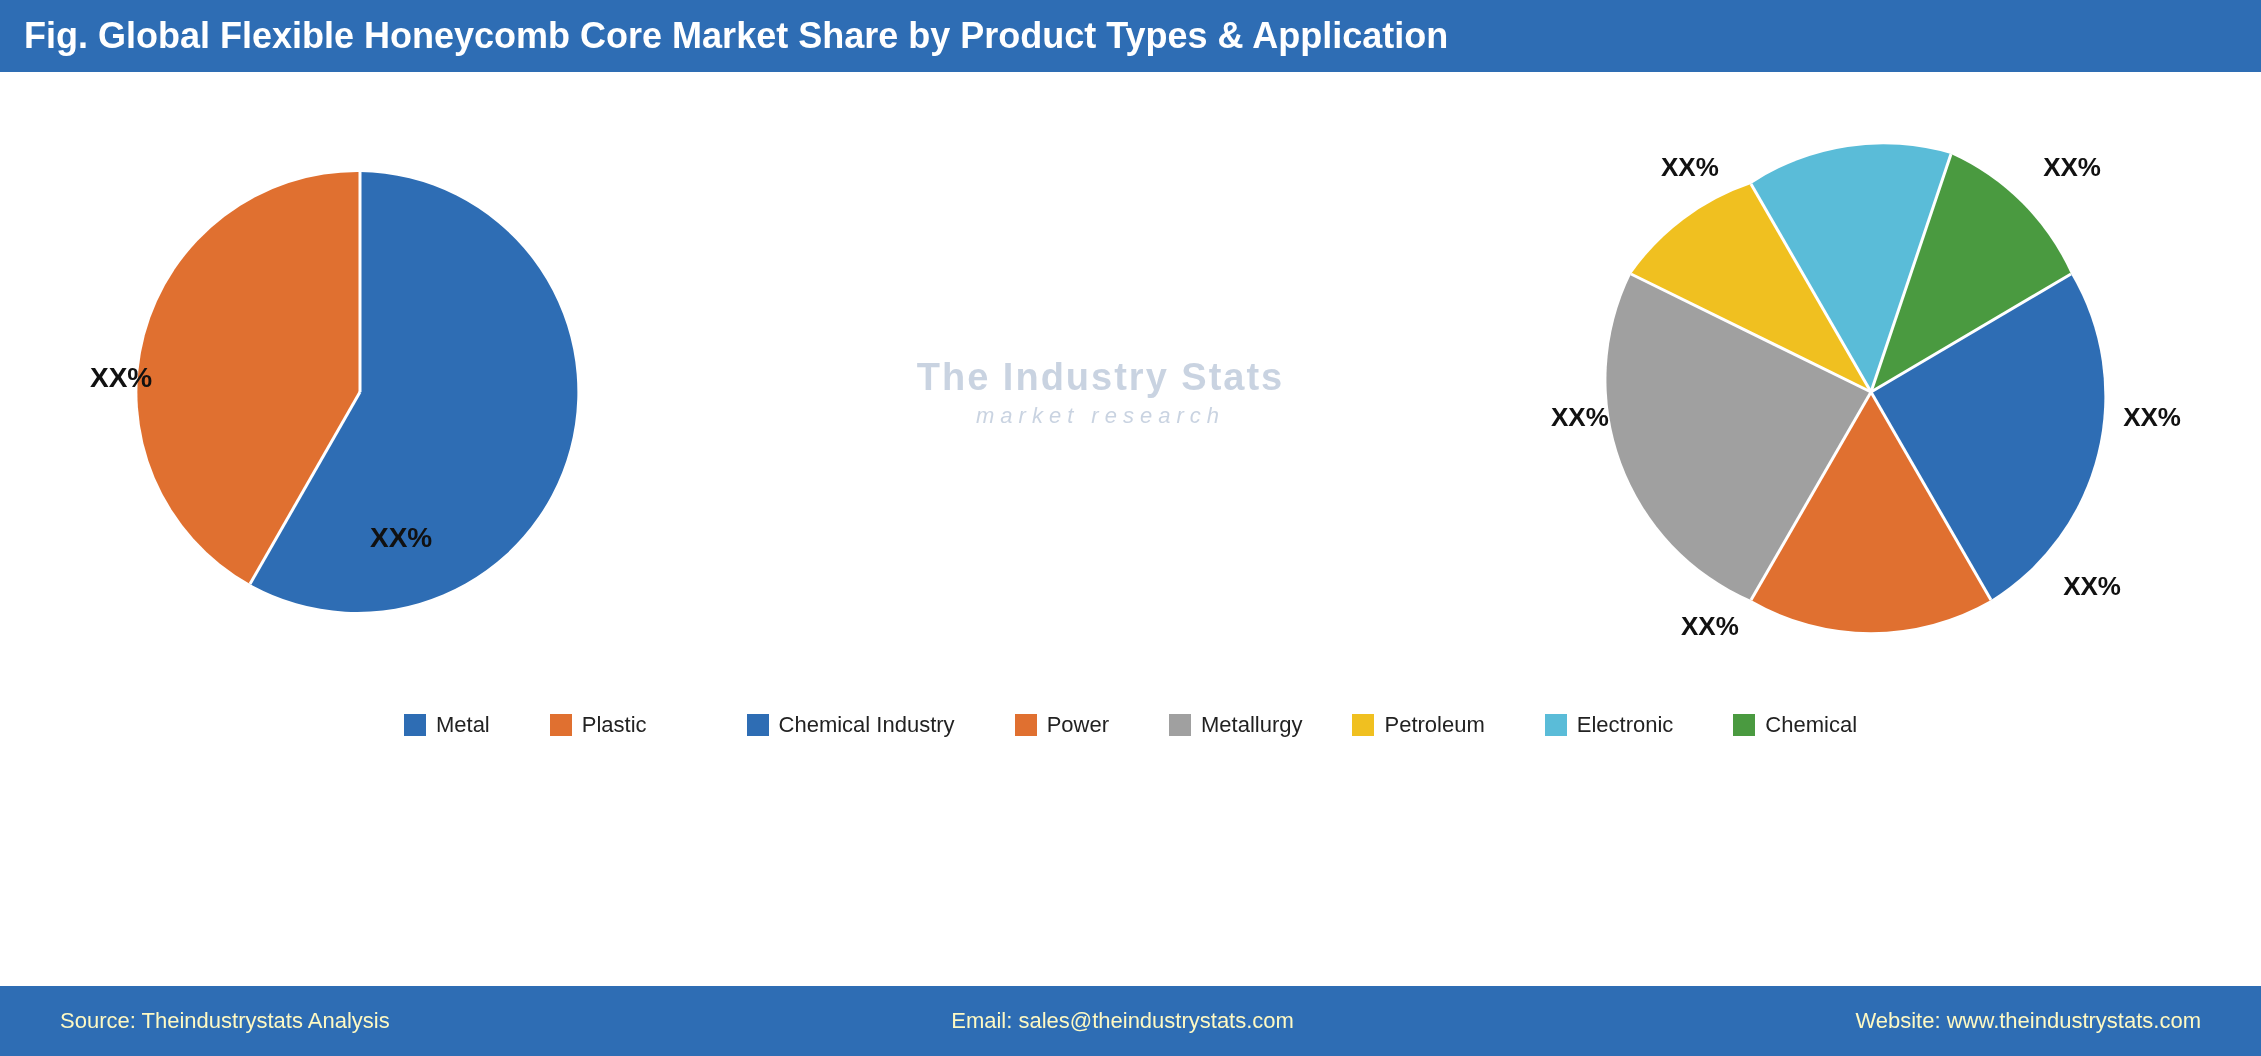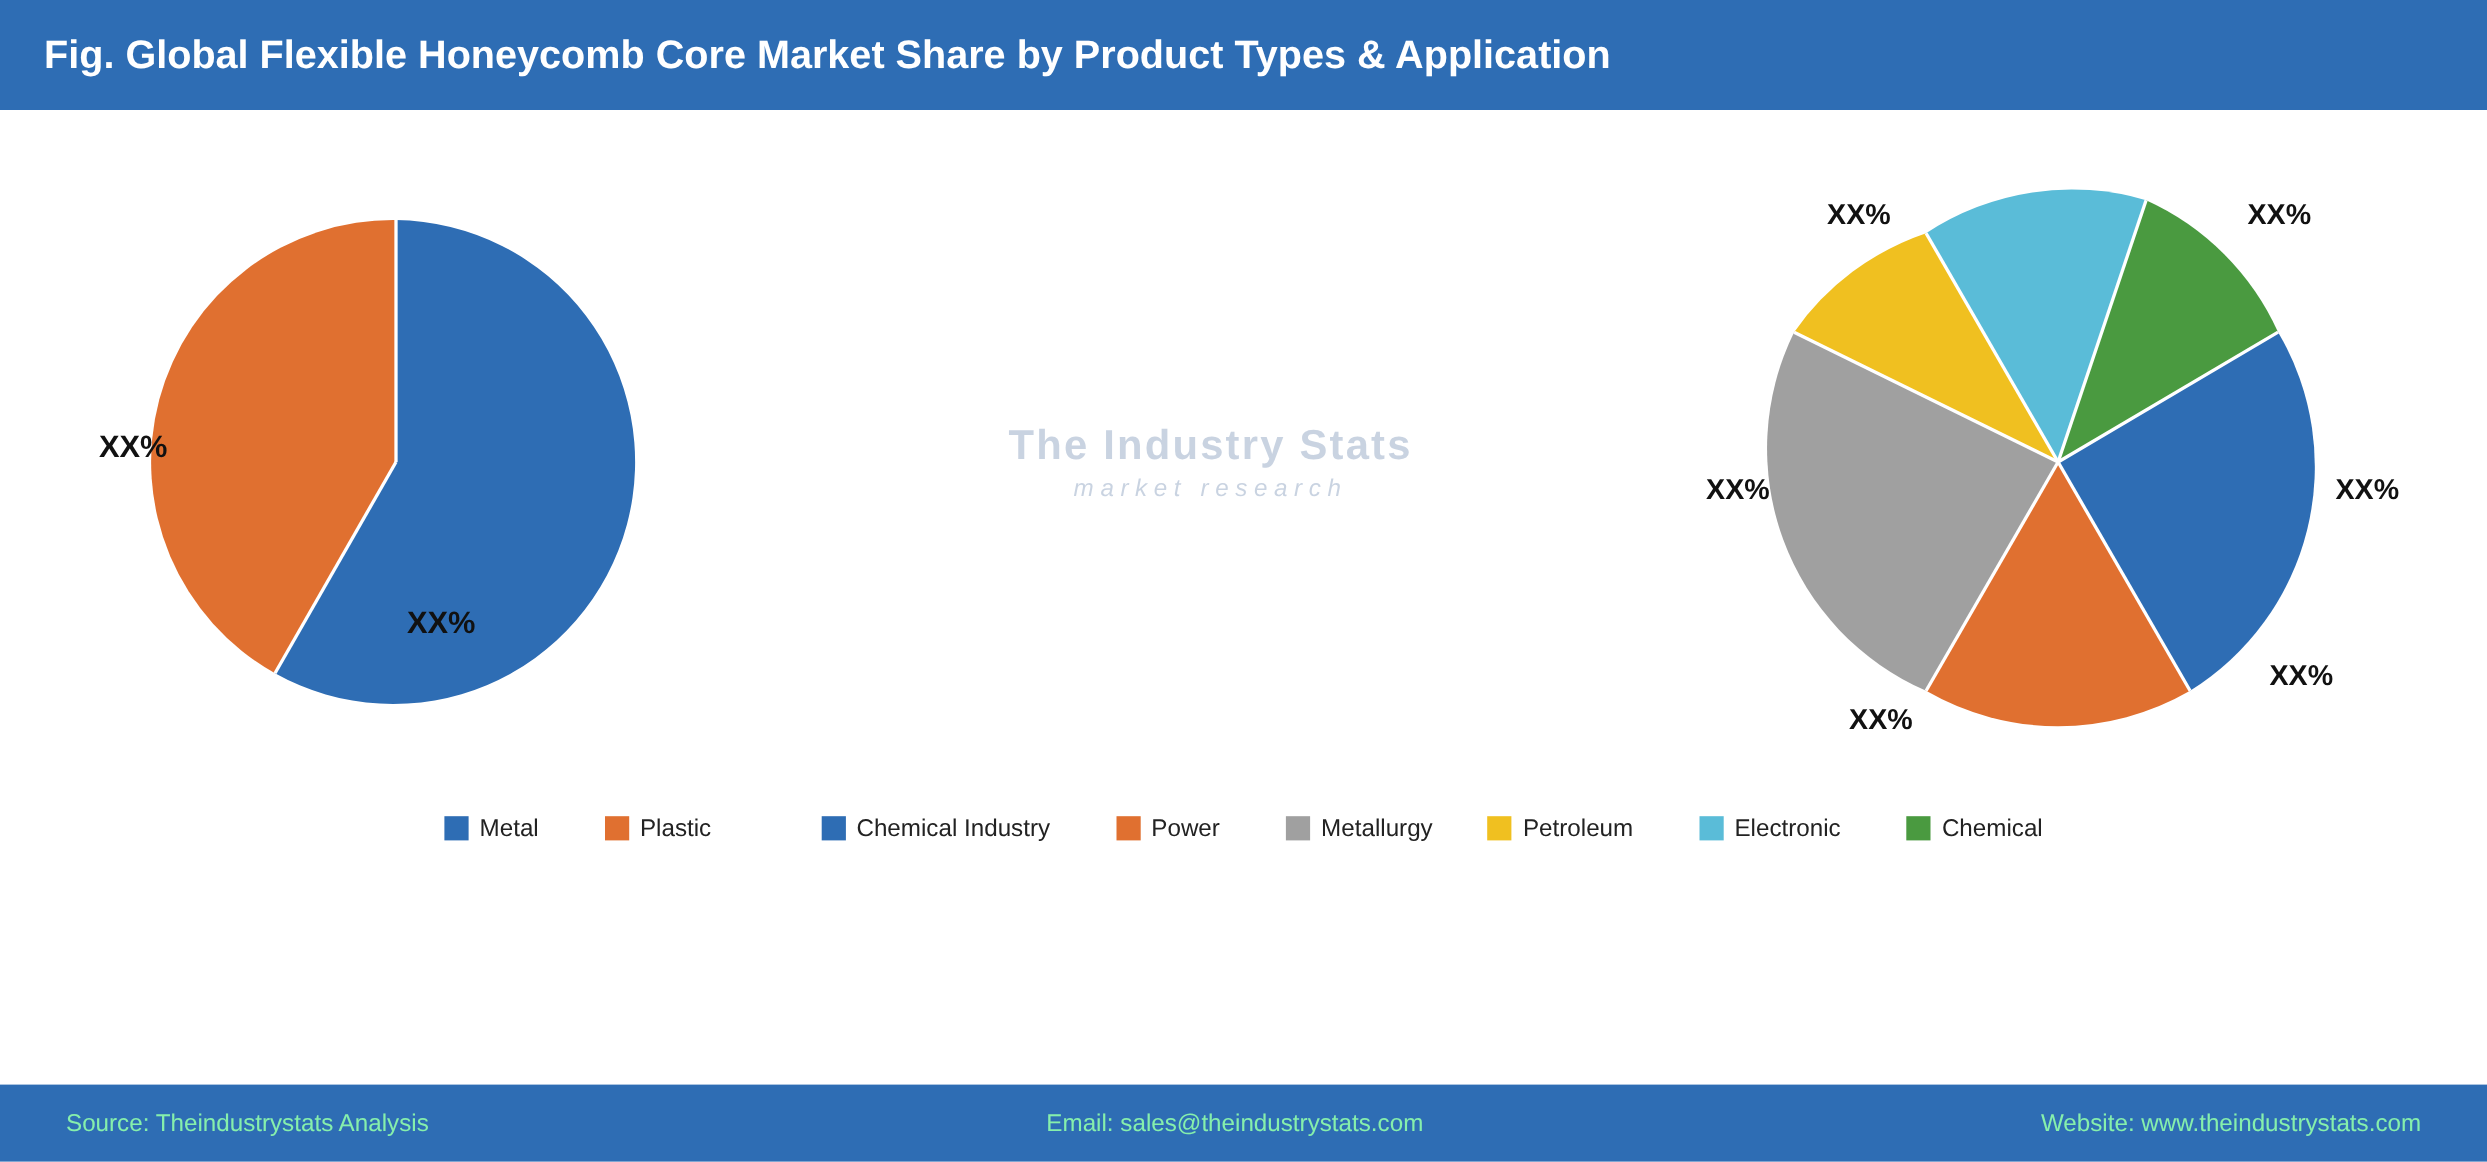--- a/index.html
+++ b/index.html
@@ -7,32 +7,32 @@
       width: 2261px;
       height: 1056px;
       background: #ffffff;
       font-family: Arial, sans-serif;
       overflow: hidden;
     }
 
     .header {
       background: #2e6db4;
       color: white;
-      padding: 22px 40px;
+      padding: 22px 24px;
       font-size: 36px;
       font-weight: bold;
       text-align: right;
-      height: 100px;
+      height: 72px;
       display: flex;
       align-items: center;
     }
 
     .footer {
       background: #2e6db4;
-      color: #86efac;
+      color: #fef9c3;
       height: 70px;
       display: flex;
       align-items: center;
       justify-content: space-between;
       padding: 0 60px;
       font-size: 22px;
       position: absolute;
       bottom: 0;
       left: 0;
       right: 0;

